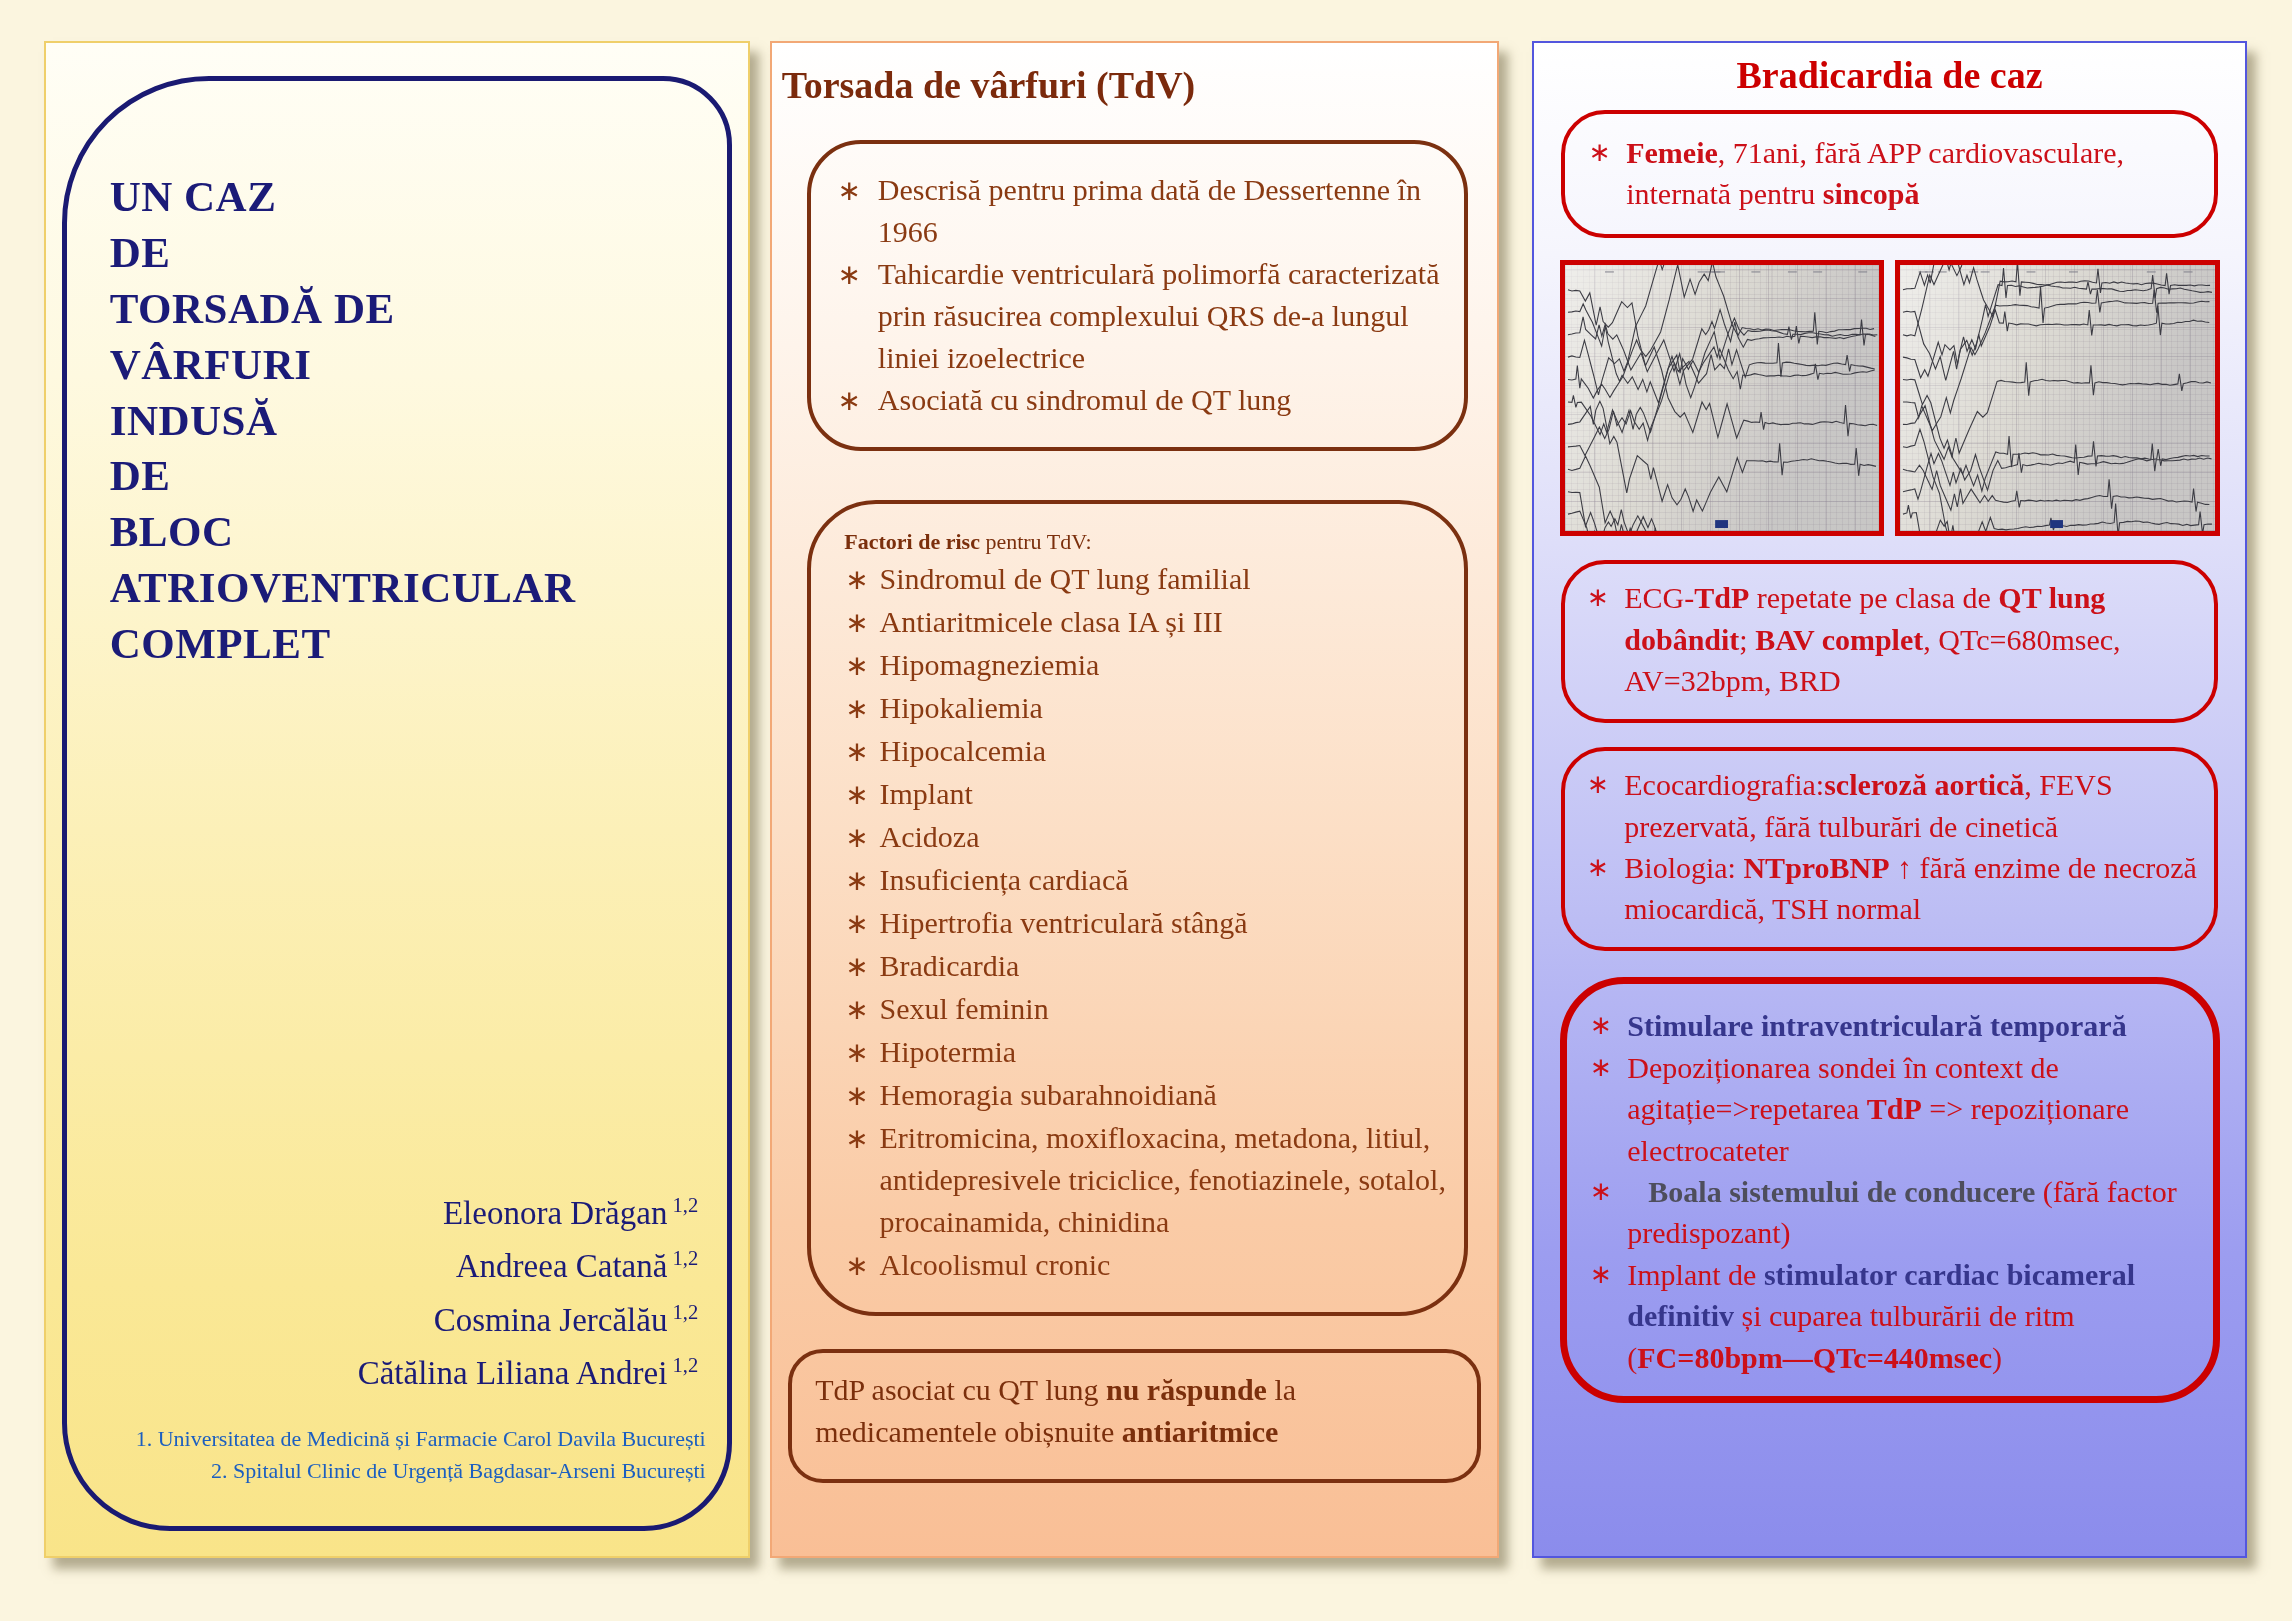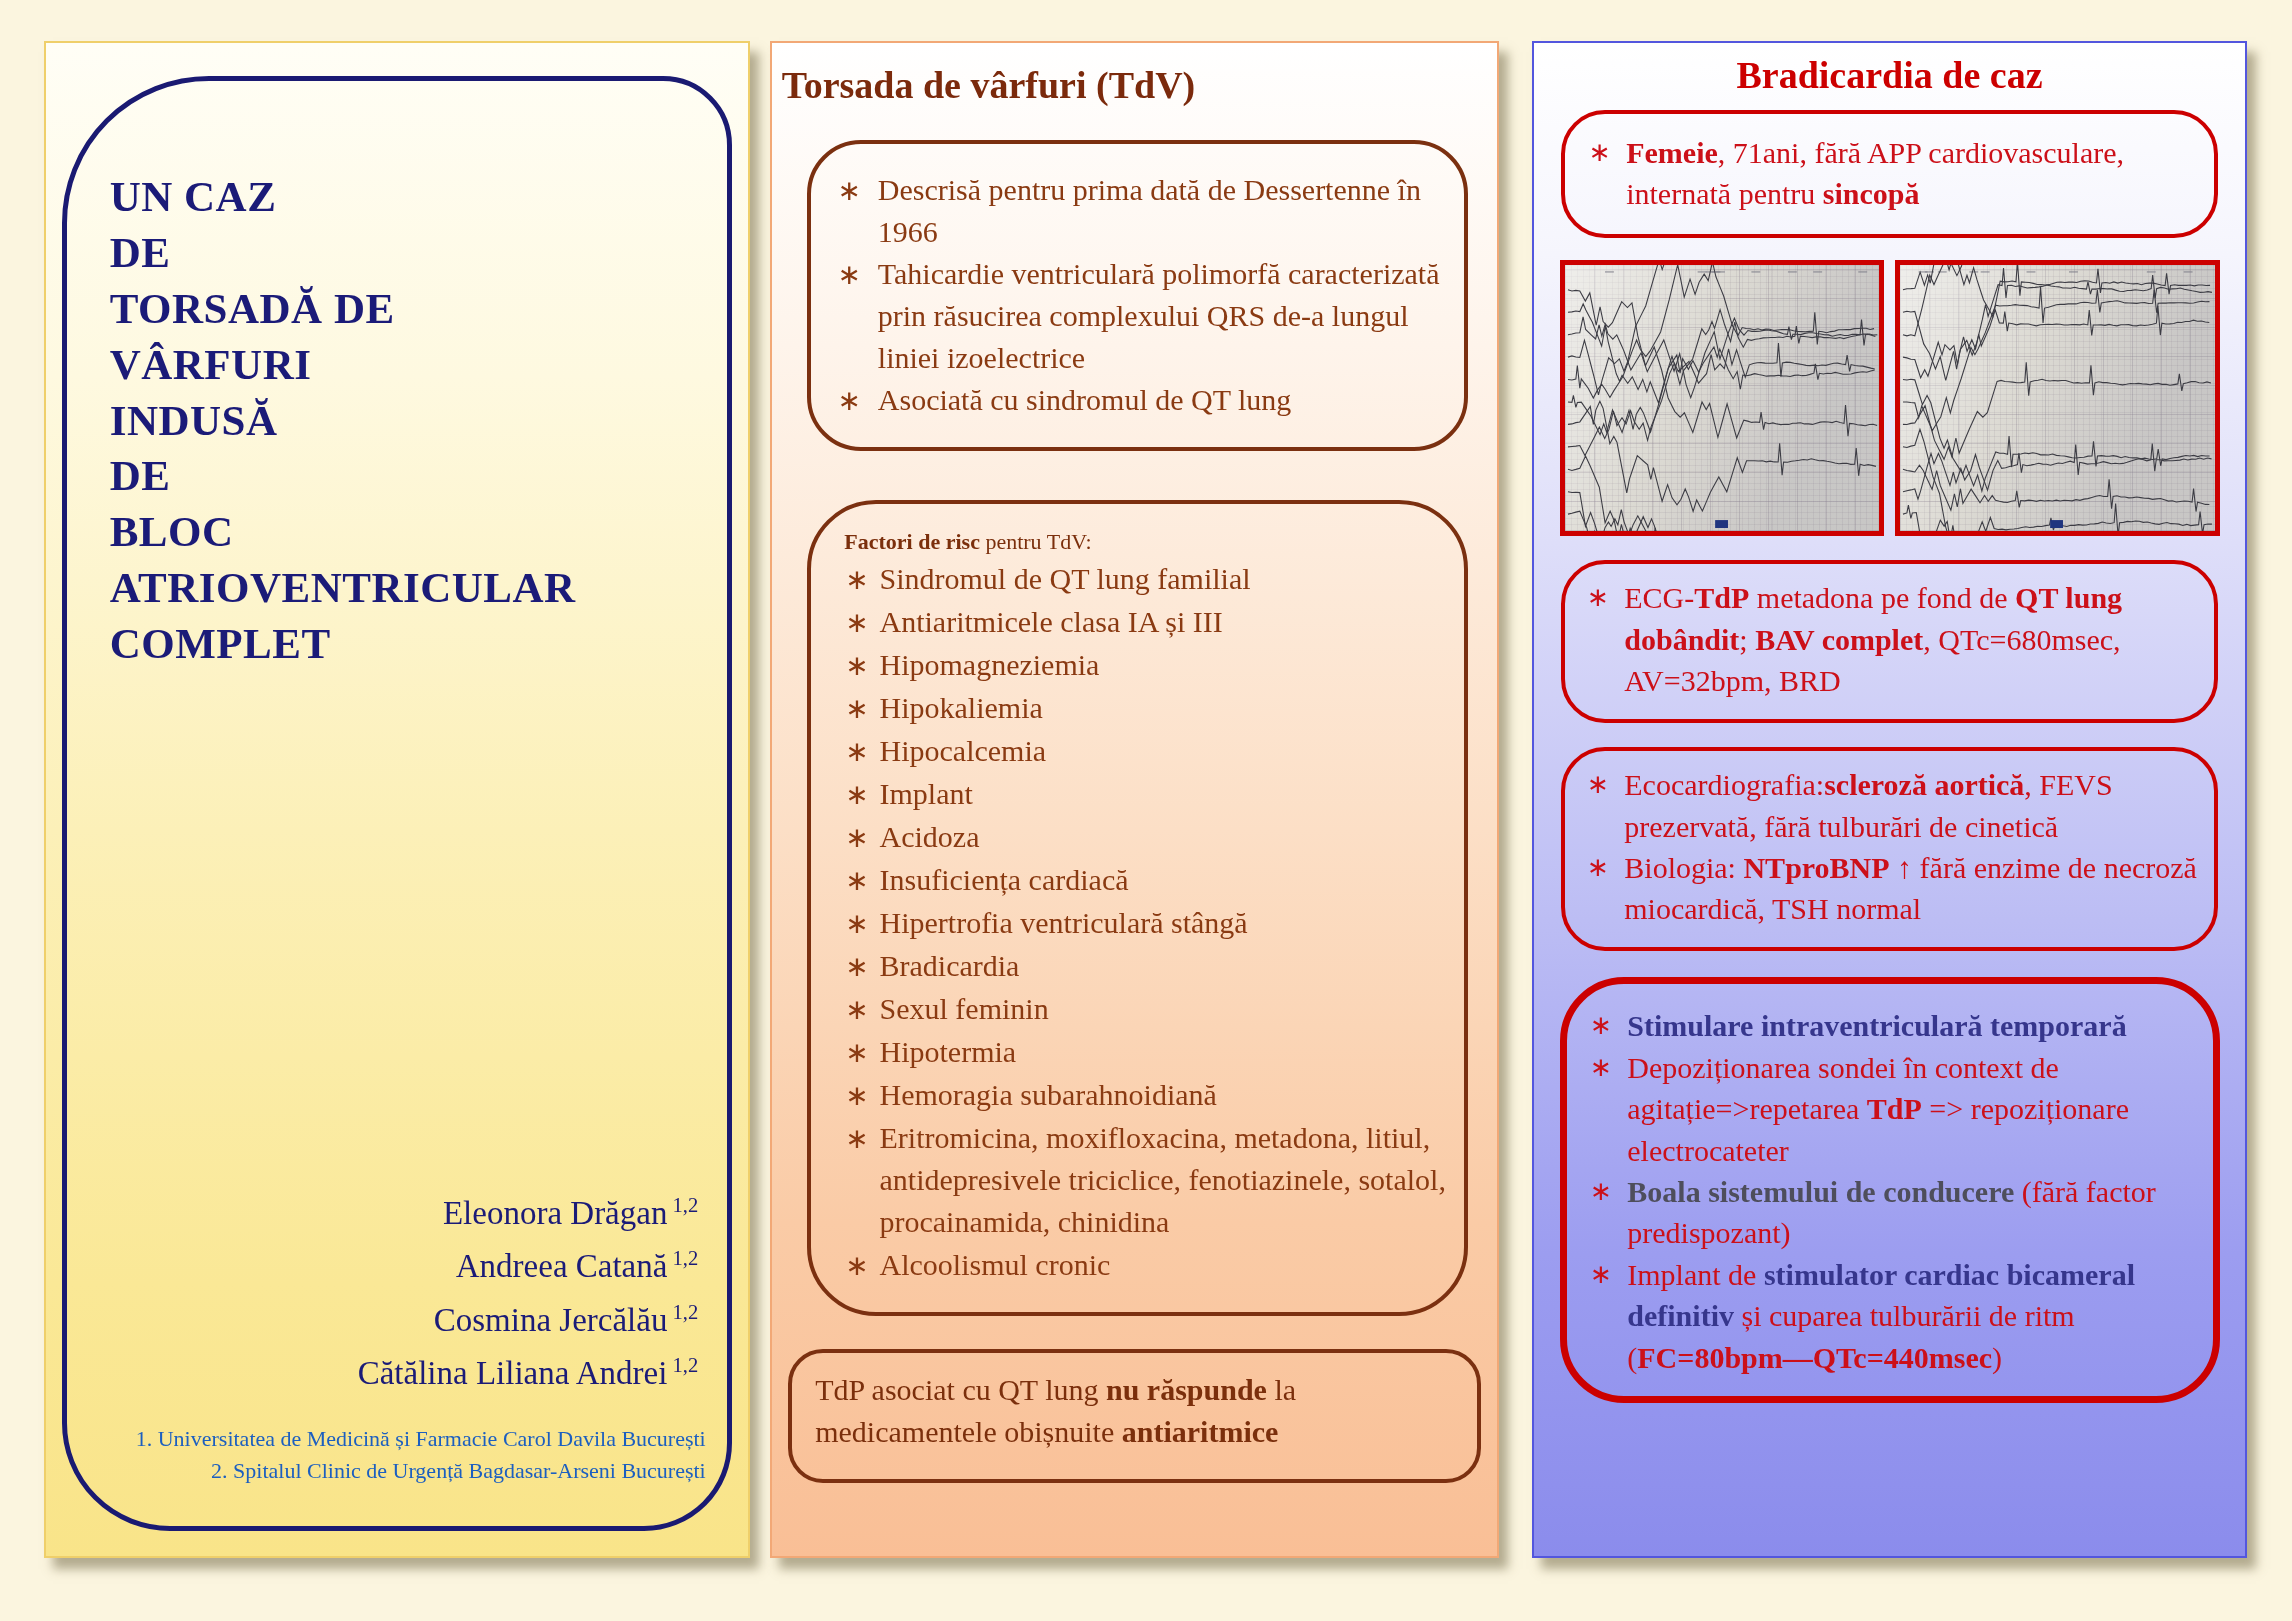--- a/index.html
+++ b/index.html
@@ -96,21 +96,21 @@
       repeating-linear-gradient(90deg, rgba(135,125,140,.30) 0 1px, transparent 1px 29px),
       repeating-linear-gradient(0deg, rgba(150,140,150,.16) 0 1px, transparent 1px 5.9px),
       repeating-linear-gradient(90deg, rgba(150,140,150,.16) 0 1px, transparent 1px 5.9px);
   }
   .ecg svg{display:block;}
 
   
   .b{font-weight:bold;}
   .i{}
   .navy{color:#36368C;}
-  .gray{color:#4E4E5C;}
+  .gray{color:#4E4E5C;margin-left:21px;}
 </style>
 </head>
 <body>
 
 <div class="poster">
 
   <section class="panel left">
     <div class="left-frame">
       <h1 class="left-title">UN CAZ
 DE
@@ -291,21 +291,21 @@
             <path d="M3 251.0 l4 -1.2 l1.5 -7.9 l2.5 13.4 l1.5 -5.5 l4 -0.4 l3.3 18.9 l2.6 15.1 l4.9 6.2 l3.9 -5.0 l5.3 -15.3 l4.3 -12.2 l3.9 6.0 l3.1 -4.8 l3.2 19.5 l2.5 -15.6 l3.0 18.0 l2.4 14.4 l5.6 7.5 l4.5 -6.0 l5.4 -14.2 l4.3 -11.3 l4.5 -11.8 l3.6 9.5 l4.7 -13.9 l3.8 11.1 l4 1.0 l4 -0.4 l4 0.8 l4 -0.7 l4 -0.2 l4 -0.5 l4 -1.1 l4 -0.6 l4 0.6 l4 -0.3 l4 -0.8 l4 0.2 l4 -0.9 l4 -0.6 l1.5 -7.2 l2.5 12.2 l1.5 -5.0 l4 0.5 l4 0.2 l4 0.8 l4 -1.3 l4 0.1 l4 -0.7 l4 0.5 l4 -0.1 l4 -1.1 l4 -0.1 l4 -0.5 l4 -1.3 l4 0.9 l4 0.6 l4 -0.9 l1.5 -19.2 l2.5 32.6 l1.5 -13.4 l4 -0.3 l4 -1.0 l4 0.4 l4 -0.8 l4 0.3 l4 1.1 l4 -0.4 l4 1.1 l4 0.8 l4 0.5 l4 -1.2 l4 -0.7 l4 1.2 l4 0.1 l4 0.4 l4 1.3 l4 -1.1 l4 1.3 l4 -0.5 l4 -0.5 l1.5 -13.3 l2.5 22.6 l1.5 -9.3 l4 -0.7 l4 0.2" fill="none" stroke="#3c3c44" stroke-width="1.1"></path>
             <rect x="152" y="257" width="13" height="8" fill="#20357F"></rect>
           </svg>
         </div>
     </div>
 
     <div class="rbox findings-box">
       <div class="bullets">
           <div class="bullet-item">
             <span class="bullet-marker">∗</span>
-            <span class="bullet-text"><span>ECG-</span><span class="b">TdP</span><span> metadona pe fond de </span><span class="b">QT lung dobândit</span><span>; </span><span class="b">BAV complet</span><span>, QTc=680msec, AV=32bpm, BRD</span></span>
+            <span class="bullet-text"><span>ECG-</span><span class="b">TdP</span><span> repetate pe clasa de </span><span class="b">QT lung dobândit</span><span>; </span><span class="b">BAV complet</span><span>, QTc=680msec, AV=32bpm, BRD</span></span>
           </div>
         </div>
     </div>
 
     <div class="rbox echo-box">
       <div class="bullets">
           <div class="bullet-item">
             <span class="bullet-marker">∗</span>
             <span class="bullet-text"><span>Ecocardiografia:</span><span class="b">scleroză aortică</span><span>, FEVS prezervată, fără tulburări de cinetică</span></span>
           </div>

